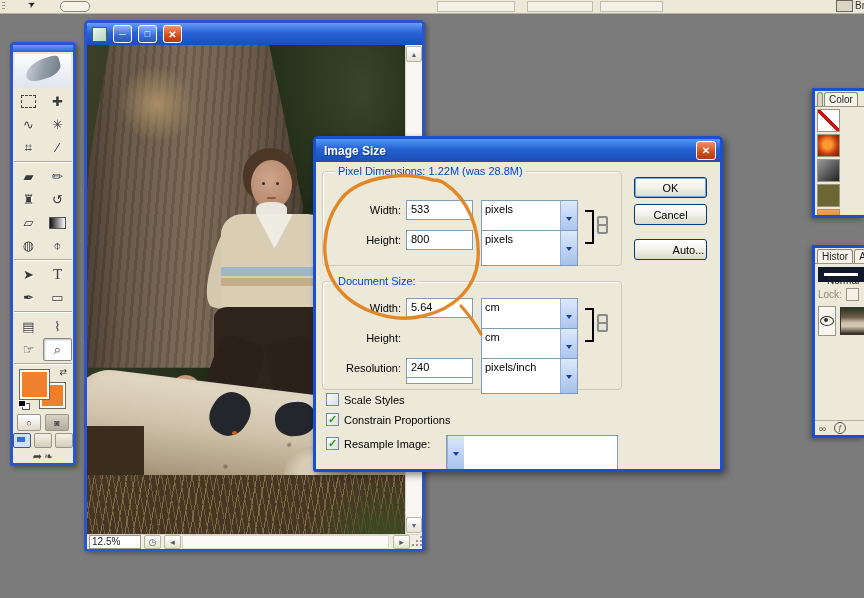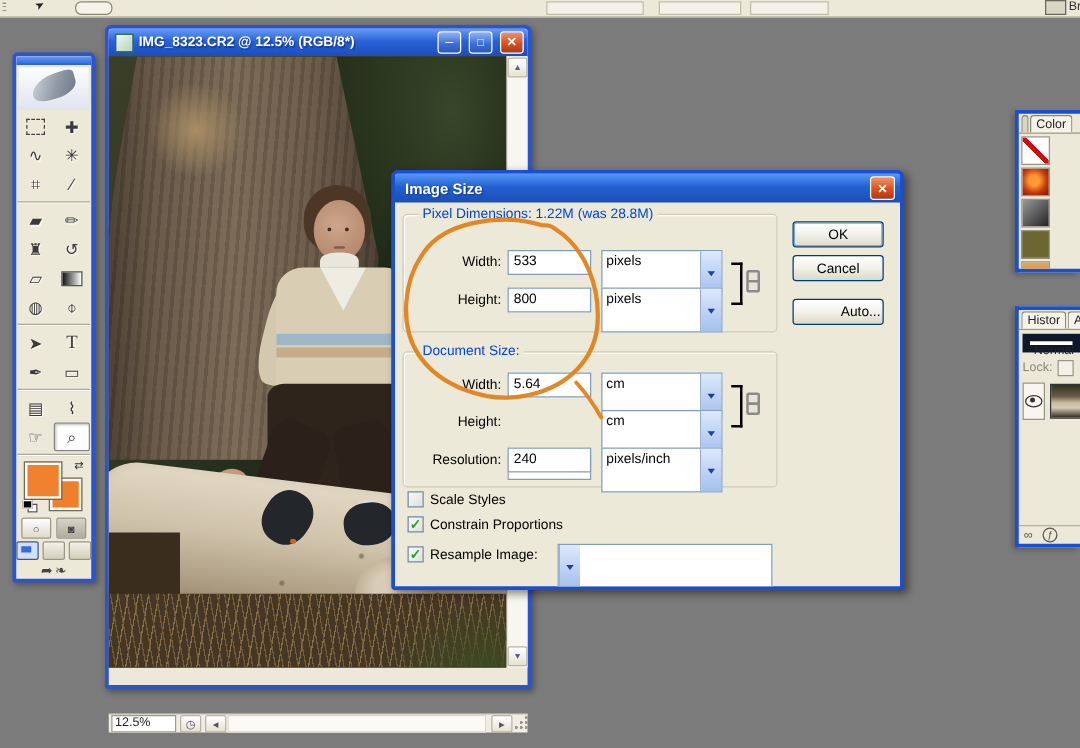--- a/index.html
+++ b/index.html
@@ -64,21 +64,21 @@
   .cap{width:17px;height:16px;border:1px solid #fff;border-radius:3px;color:#fff;font-size:9px;
         display:flex;align-items:center;justify-content:center;margin-left:2px;
         background:linear-gradient(180deg,#8fb3f3,#3a6cd8 60%,#2c57b8);}
   .cap.close{background:linear-gradient(180deg,#f0926f,#d9501f 55%,#b03a10);font-size:10px;font-weight:bold;}
   .iw-body{display:flex;height:489px;}
   .photo{position:relative;width:319px;height:489px;overflow:hidden;background:#1b2613;}
   .vscroll{width:16px;background:#f7f6f1;border-left:1px solid #d8d4c4;display:flex;
         flex-direction:column;justify-content:space-between;align-items:center;}
   .sbtn{width:14px;height:14px;border:1px solid #b9b5a5;border-radius:2px;font-size:7px;color:#55657f;
         background:linear-gradient(180deg,#fff,#e6e2d2);display:flex;align-items:center;justify-content:center;margin:1px 0;}
-  .iw-status{height:14px;display:flex;align-items:center;background:#f0eee4;border-top:1px solid #d8d4c4;font-size:10px;margin-top:37px;}
+  .iw-status{height:14px;display:flex;align-items:center;background:#f0eee4;border-top:1px solid #d8d4c4;font-size:10px;}
   .zoom-box{width:46px;height:12px;background:#fff;border:1px solid #9d9a88;margin-left:2px;
         padding:0 2px;font-size:10px;line-height:12px;color:#222;}
   .st-btn{width:15px;height:12px;border:1px solid #b9b5a5;border-radius:2px;margin-left:3px;font-size:9px;color:#556;
         background:linear-gradient(180deg,#fff,#e6e2d2);display:flex;align-items:center;justify-content:center;}
   .htrack{flex:1;height:12px;background:#fbfaf6;border:1px solid #ddd9c9;margin:0 1px;}
   .grip{width:12px;height:12px;background:
         radial-gradient(circle at 3px 9px,#9a9687 1px,transparent 1.4px),
         radial-gradient(circle at 7px 9px,#9a9687 1px,transparent 1.4px),
         radial-gradient(circle at 7px 5px,#9a9687 1px,transparent 1.4px),
         radial-gradient(circle at 11px 9px,#9a9687 1px,transparent 1.4px),
@@ -313,21 +313,20 @@
     </div>
     <div class="irrow">
       <span>➦</span>
       <span>❧</span>
     </div>
   </div>
 
   <div class="img-win">
     <div class="iw-title">
       <span class="doc-icon"></span>
-      <span class="t">IMG_8323.CR2 @ 12.5% (RGB/8*)</span>
       <span class="cap">─</span>
       <span class="cap">□</span>
       <span class="cap close">✕</span>
     </div>
     <div class="iw-body">
       <div class="photo">
         <div class="ph ph-bg"></div>
         <div class="ph ph-canopy"></div>
         <div class="ph ph-trunk"></div>
         <div class="ph ph-patch"></div>

